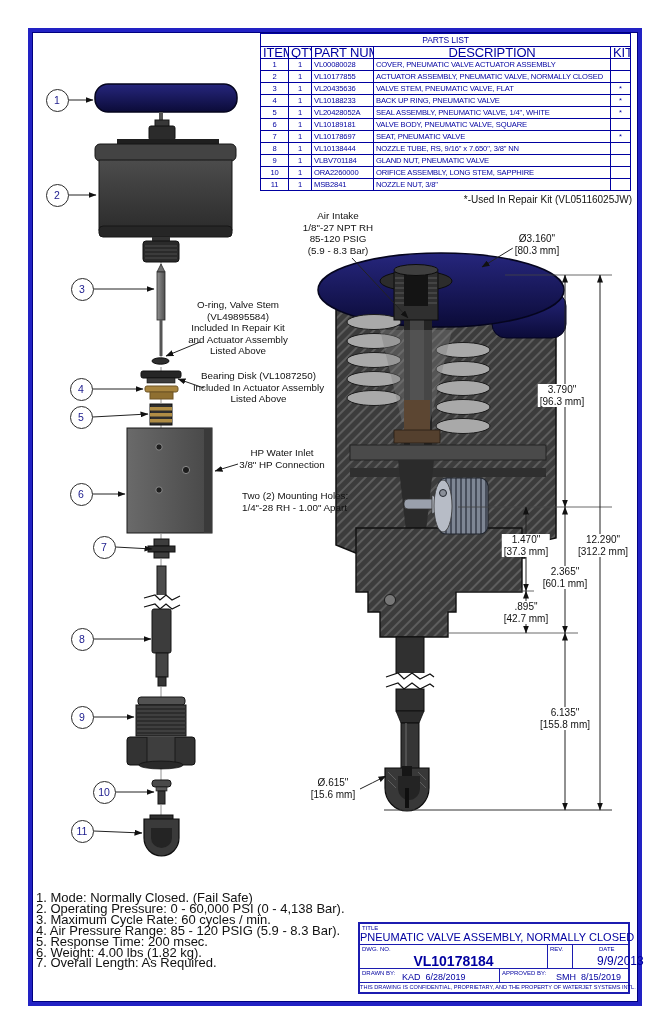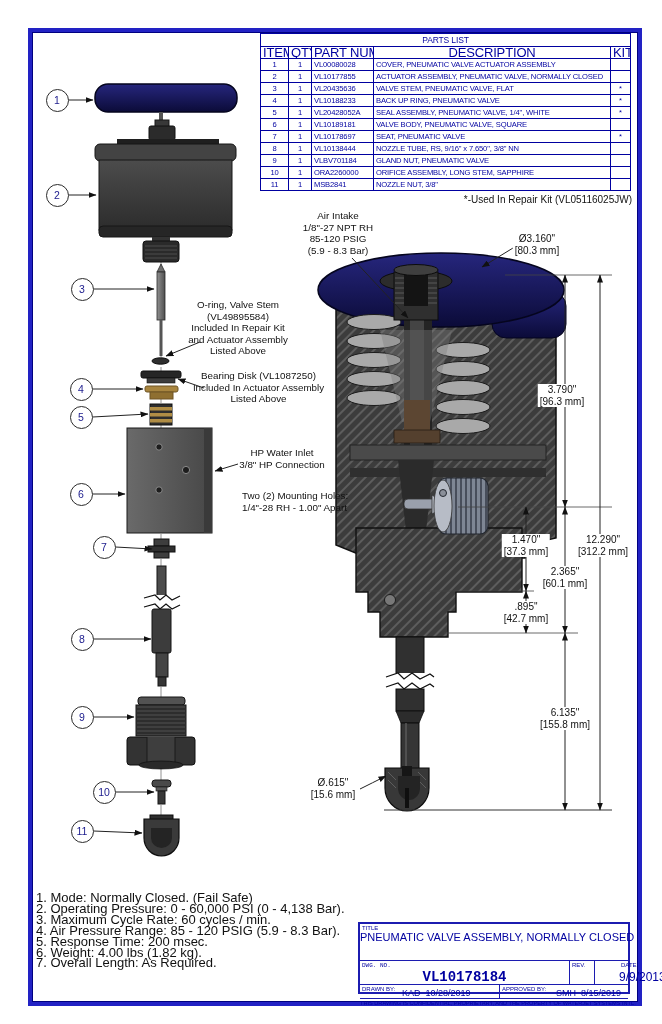--- a/index.html
+++ b/index.html
@@ -29,27 +29,27 @@
            justify-content:center;box-sizing:border-box;}
   
   .specs{position:absolute;left:36px;top:893px;width:300px;color:#111;}
   .specs h3{margin:0 0 1px 0;font-size:12.5px;text-decoration:underline;}
   .specs div{font-size:13px;line-height:10.9px;white-space:nowrap;}
   
   .tblock{position:absolute;left:358px;top:922px;width:272px;height:72px;border:2px solid #1c1cb0;
           box-sizing:border-box;color:#0000a0;background:#fff;}
   .tb-row{position:relative;border-bottom:1px solid #1c1cb0;box-sizing:border-box;}
   .tb-label{font-size:6px;color:#0000a0;}
-  .tb-r1{height:37px;} .tb-r2{height:24px;display:flex;} .tb-r3{height:14px;display:flex;}
+  .tb-r1{height:21px;} .tb-r2{height:24px;display:flex;} .tb-r3{height:14px;display:flex;}
   .tb-r4{height:9px;border-bottom:none;text-align:center;}
   .tb-r1 .lab{position:absolute;left:2px;top:1px;}
   .tb-title{position:absolute;left:0;right:0;top:7px;text-align:center;font-size:11px;white-space:nowrap;}
   .tb-cell{position:relative;border-right:1px solid #1c1cb0;box-sizing:border-box;height:100%;}
   .tb-cell:last-child{border-right:none;}
-  .tb-c-dwg{width:210px;font-family:Liberation Mono, monospace;} .tb-c-rev{width:25px;} .tb-c-date{flex:1;margin-left:24px;}
+  .tb-c-dwg{width:188px;} .tb-c-rev{width:25px;} .tb-c-date{flex:1;margin-left:24px;}
   .tb-cell .lab{position:absolute;left:2px;top:1px;}
   .tb-dwg-val{position:absolute;left:0;right:0;top:8px;text-align:center;font-size:14px;font-weight:bold;}
   .tb-date-val{position:absolute;left:0;right:0;top:9px;text-align:center;font-size:12px;}
   .tb-c-drawn{width:140px;} .tb-c-appr{flex:1;}
   .tb-by{position:absolute;left:42px;top:3px;font-size:9px;white-space:nowrap;}
   .tb-c-appr .tb-by{left:56px;}
   .tb-notice{font-size:5.6px;line-height:9px;white-space:nowrap;}
 </style>
 </head>
 <body>
@@ -557,21 +557,21 @@
         <div class="tb-date-val"></div>
       </div>
       <div class="tb-cell tb-c-date">
         <span class="tb-label lab">DATE</span>
         <div class="tb-date-val">9/9/2013</div>
       </div>
     </div>
     <div class="tb-row tb-r3">
       <div class="tb-cell tb-c-drawn">
         <span class="tb-label lab">DRAWN BY:</span>
-        <span class="tb-by"><span>KAD</span>&nbsp;&nbsp;<span>10/28/2019</span></span>
+        <span class="tb-by"><span>KAD</span>&nbsp;&nbsp;<span>6/28/2019</span></span>
       </div>
       <div class="tb-cell tb-c-appr">
         <span class="tb-label lab">APPROVED BY:</span>
         <span class="tb-by"><span>SMH</span>&nbsp;&nbsp;<span>8/15/2019</span></span>
       </div>
     </div>
     <div class="tb-row tb-r4">
       <div class="tb-notice">THIS DRAWING IS CONFIDENTIAL, PROPRIETARY, AND THE PROPERTY OF WATERJET SYSTEMS INTL.</div>
     </div>
   </div>

